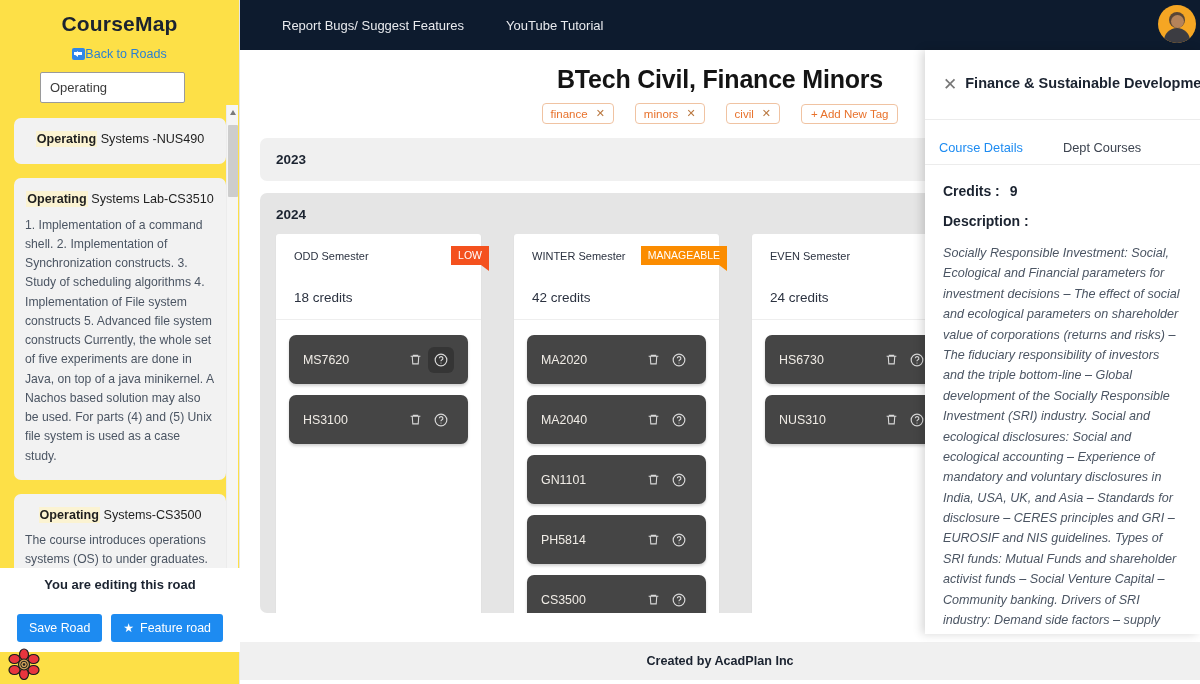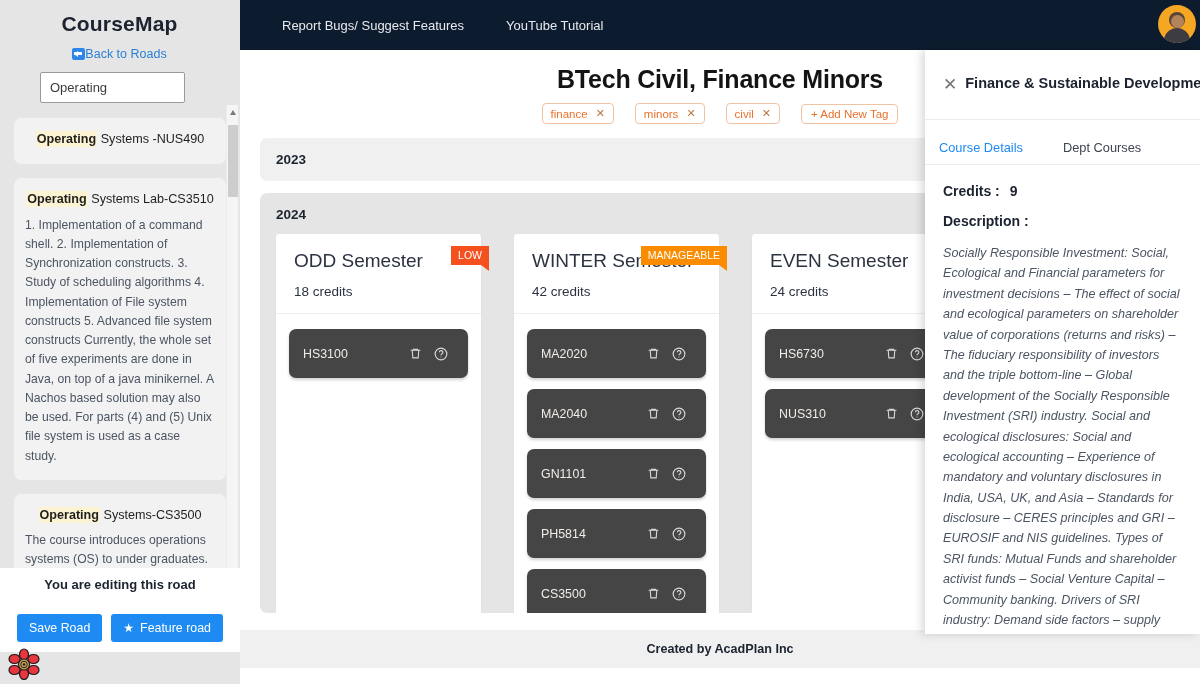--- a/index.html
+++ b/index.html
@@ -9,21 +9,21 @@
     font-family: "Liberation Sans", sans-serif;
     background: #ffffff;
     color: #212529;
   }
   .app { position: relative; width: 1200px; height: 684px; }
 
   
   .sidebar {
     position: absolute; left: 0; top: 0;
     width: 240px; height: 684px;
-    background: #e5e5e5;
+    background: #fde047;
     border-right: 1px solid #e6e6e6;
     z-index: 30;
   }
   .brand {
     text-align: center;
     font-size: 21px;
     font-weight: bold;
     color: #1b2330;
     padding-top: 12px;
     letter-spacing: .2px;
@@ -252,21 +252,21 @@
   .sem-card {
     position: relative;
     width: 205px;
     background: #ffffff;
     border-radius: 3px;
     flex: 0 0 auto;
     box-shadow: 0 1px 2px rgba(0,0,0,.06);
     overflow: visible;
   }
   .sem-head { padding: 16px 18px 14px 18px; }
-  .sem-name { font-size: 19px; color: #2b3240; margin-bottom: 12px; }
+  .sem-name { font-size: 11px; color: #2b3240; margin-bottom: 28px; }
   .sem-credits { font-size: 13.5px; color: #2b3240; }
   .ribbon {
     position: absolute; right: -8px; top: 12px;
     color: #fff;
     font-size: 10.5px;
     padding: 3px 7px;
     line-height: 1.25;
     white-space: nowrap;
     z-index: 3;
   }
@@ -352,21 +352,21 @@
   .desc {
     font-size: 12.6px;
     font-style: italic;
     color: #4b5563;
     line-height: 1.62;
     margin-bottom: 20px;
   }
 
   
   .footer {
-    position: absolute; left: 240px; bottom: 16px;
+    position: absolute; left: 240px; bottom: 4px;
     width: 960px; height: 38px;
     background: #f0f0f0;
     display: flex; align-items: center; justify-content: center;
     font-size: 12.6px; font-weight: bold; color: #1b2330;
     z-index: 10;
   }
 </style>
 </head>
 <body>
 
@@ -479,20 +479,35 @@
         <section class="sem-card">
           <div class="ribbon" style="background:#f4511e;color:#f4511e;">
             <span style="color:#fff;">LOW</span>
           </div>
           <div class="sem-head">
             <div class="sem-name">ODD Semester</div>
             <div class="sem-credits">18 credits</div>
           </div>
           <div class="sem-body">
             <div class="chip">
+              <span class="code">MS7620</span>
+              <span class="chip-ico">
+                <svg width="13" height="13" viewBox="0 0 24 24" fill="none" stroke="currentColor" stroke-width="2">
+                    <path d="M3 6h18M8 6V4h8v2M6 6l1 14h10l1-14"></path>
+                  </svg>
+              </span>
+              <span class="chip-ico active">
+                <svg width="14" height="14" viewBox="0 0 24 24" fill="none" stroke="currentColor" stroke-width="2">
+                    <circle cx="12" cy="12" r="10"></circle>
+                    <path d="M9.2 9.2a3 3 0 1 1 4 2.8c-.8.4-1.2 1-1.2 2"></path>
+                    <circle cx="12" cy="17.2" r="1" fill="currentColor" stroke="none"></circle>
+                  </svg>
+              </span>
+            </div>
+            <div class="chip">
               <span class="code">HS3100</span>
               <span class="chip-ico">
                 <svg width="13" height="13" viewBox="0 0 24 24" fill="none" stroke="currentColor" stroke-width="2">
                     <path d="M3 6h18M8 6V4h8v2M6 6l1 14h10l1-14"></path>
                   </svg>
               </span>
               <span class="chip-ico">
                 <svg width="14" height="14" viewBox="0 0 24 24" fill="none" stroke="currentColor" stroke-width="2">
                     <circle cx="12" cy="12" r="10"></circle>
                     <path d="M9.2 9.2a3 3 0 1 1 4 2.8c-.8.4-1.2 1-1.2 2"></path>

